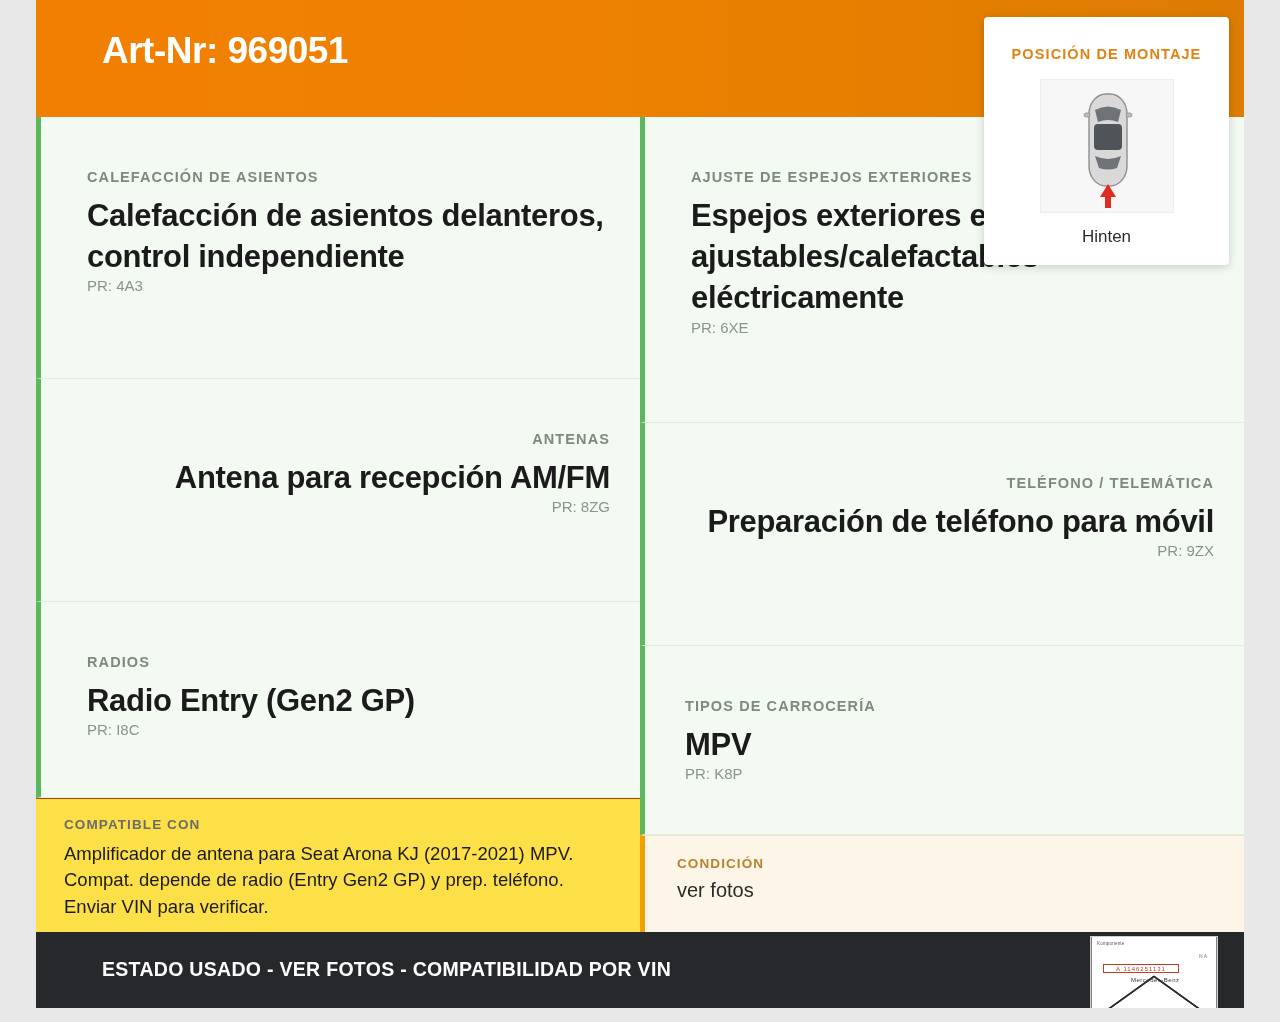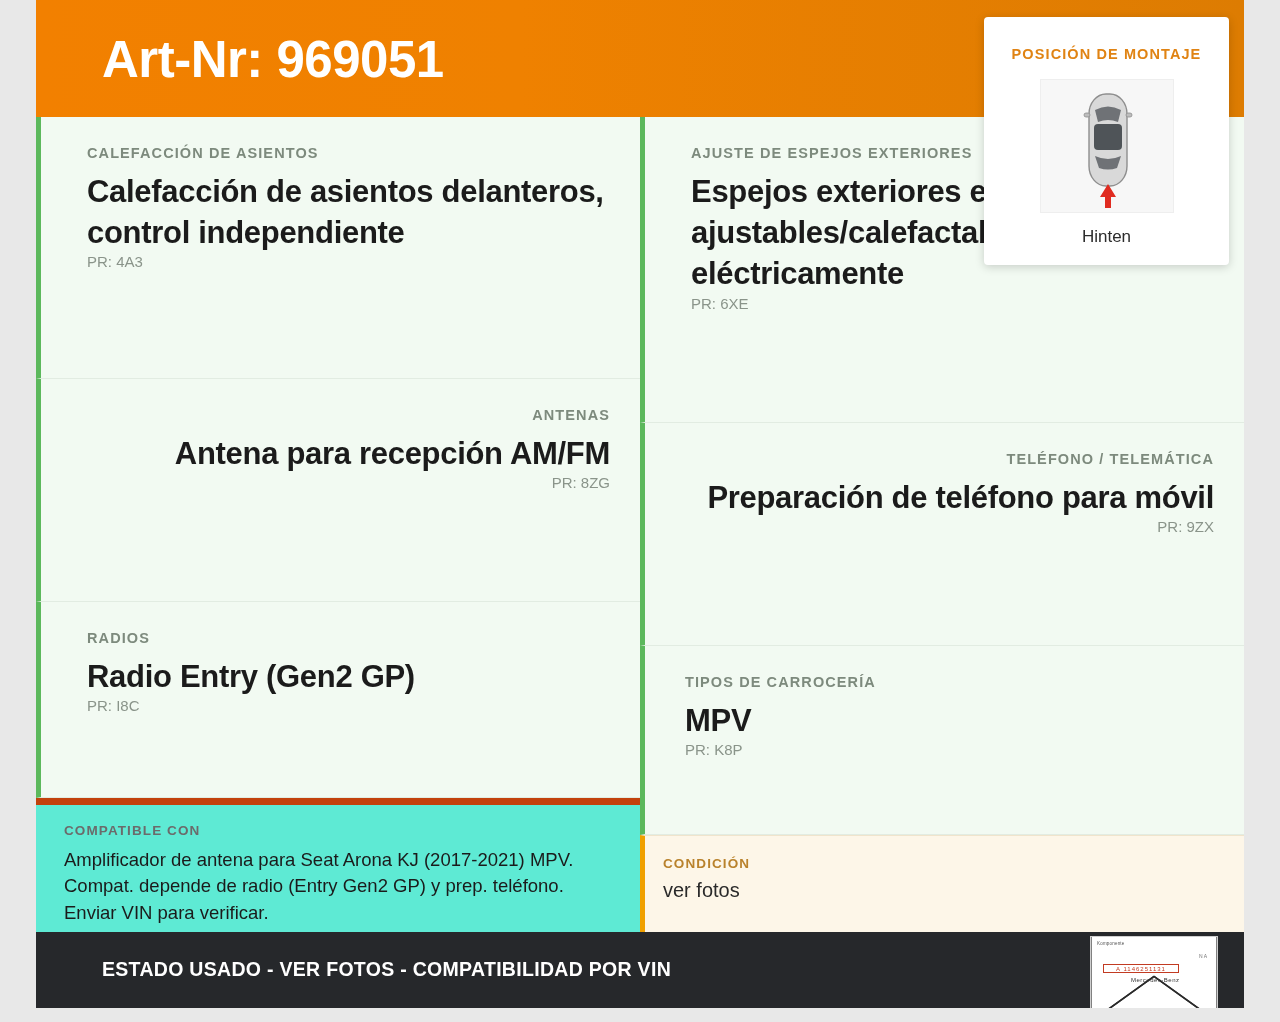--- a/index.html
+++ b/index.html
@@ -33,21 +33,21 @@
     position: absolute;
     left: 0; top: 0;
     width: 1208px;
     height: 117px;
     background: linear-gradient(90deg, #f28000 0%, #ef8100 40%, #dd7c02 100%);
   }
   .header-title {
     position: absolute;
     left: 66px;
     top: 30px;
-    font-size: 51px;
+    font-size: 37px;
     font-weight: bold;
     color: #ffffff;
     letter-spacing: -0.5px;
     white-space: nowrap;
   }
 
   
   .body {
     position: absolute;
     left: 0;
@@ -71,20 +71,21 @@
     border-bottom: 1px solid #e2ece2;
     padding: 28px 30px 22px 46px;
   }
   .feature-cat {
     font-size: 14.5px;
     font-weight: bold;
     letter-spacing: 1.1px;
     color: #7d8a7d;
     text-transform: uppercase;
     margin-bottom: 10px;
+    margin-top: 24px;
   }
   .feature-name {
     font-size: 31px;
     font-weight: bold;
     color: #1b1b1b;
     line-height: 1.33;
     letter-spacing: -0.3px;
     margin-top: 7px;
   }
   .feature-pr {
@@ -92,22 +93,22 @@
     color: #8a948a;
   }
 
   
   .compat {
     position: absolute;
     left: 0;
     bottom: 0;
     width: 604px;
     height: 134px;
-    background: #5eead4;
-    border-top: 7px solid #c2410c;
+    background: #fde047;
+    border-top: 1px solid #c2410c;
     padding: 18px 22px 10px 28px;
   }
   .compat-title {
     font-size: 13.5px;
     font-weight: bold;
     letter-spacing: 1.1px;
     color: #6b6b6b;
     text-transform: uppercase;
     margin-bottom: 9px;
   }
@@ -121,21 +122,21 @@
   
   .condition {
     position: absolute;
     left: 604px;
     bottom: 0;
     width: 604px;
     height: 97px;
     background: #fdf6e8;
     border-left: 5px solid #f0a000;
     border-top: 1px solid #f0e4cc;
-    padding: 20px 24px 10px 18px;
+    padding: 20px 24px 10px 32px;
   }
   .condition-title {
     font-size: 13.5px;
     font-weight: bold;
     letter-spacing: 1.1px;
     color: #b9822c;
     text-transform: uppercase;
     margin-bottom: 8px;
   }
   .condition-text {

